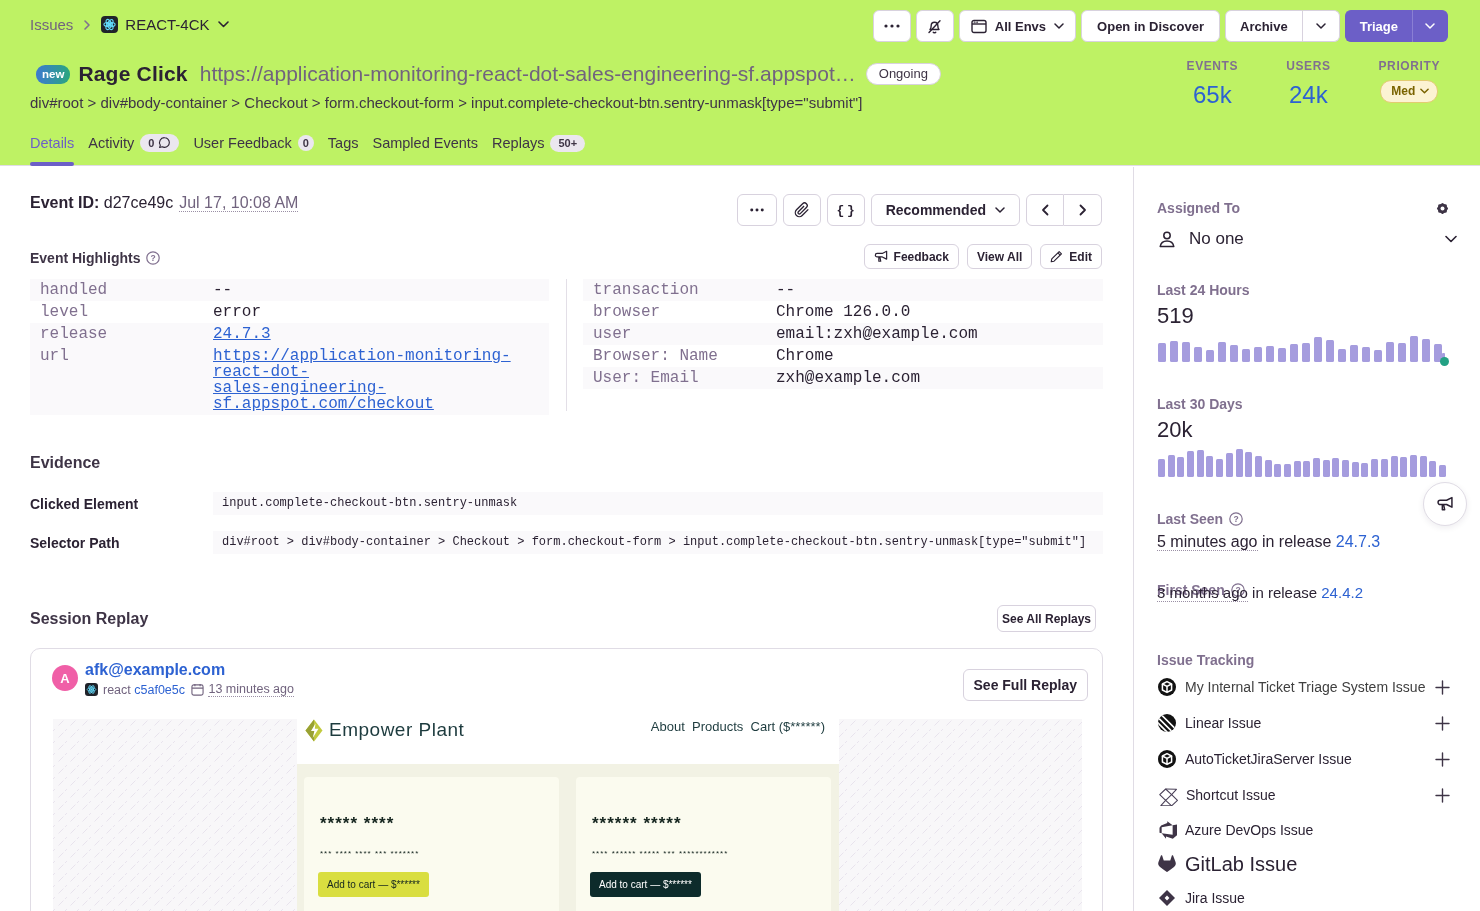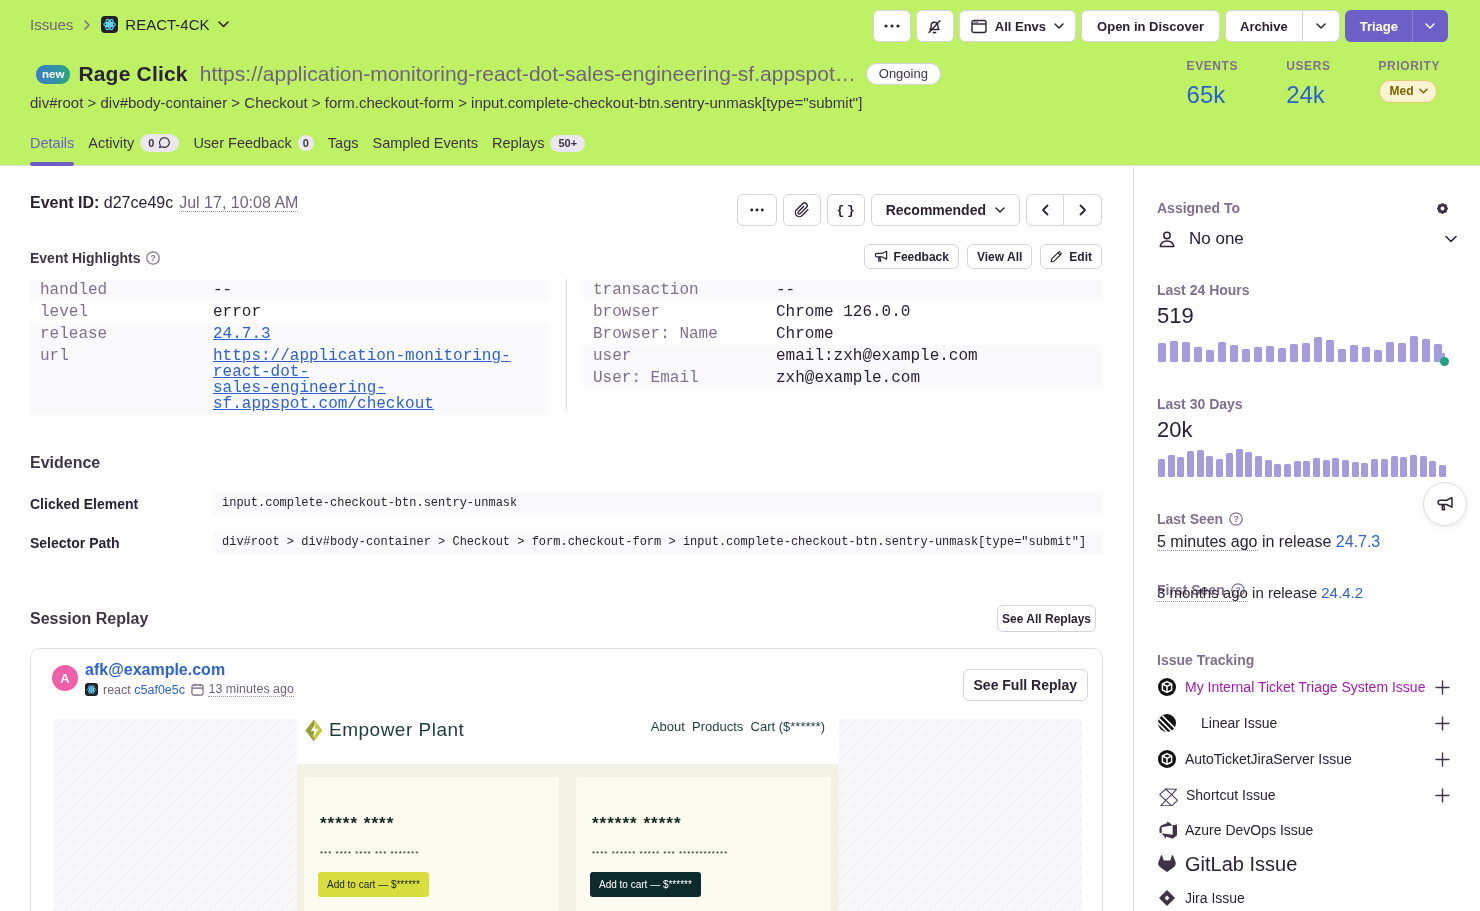--- a/index.html
+++ b/index.html
@@ -22,21 +22,21 @@
 #actions .btn { margin-left:6px; }
 .btn-resolve { background:#6C5FC7; border-color:#6C5FC7; color:#fff; }
 #titleRow { position:absolute; left:30px; top:62px; display:flex; align-items:center; }
 .pill-new { background:linear-gradient(90deg,#3D7AD1,#2AA67D); color:#fff; font-size:11.5px; font-weight:700;
   border-radius:9px; padding:3px 6px 4px; margin:0 8px 0 6px; }
 #titleRow h1 { font-size:21px; font-weight:700; color:#2B2233; letter-spacing:0.2px;}
 #titleRow .url { font-size:21px; color:#71637E; margin-left:12px; font-weight:400;}
 .pill-ongoing { background:#fff; border:1px solid #D8D2DE; color:#3E3446; font-size:13px;
   border-radius:11px; padding:2px 12px 3px; margin-left:10px; }
 #subtitle { position:absolute; left:30px; top:94px; font-size:15px; color:#3E3446; }
-#stats { position:absolute; top:59px; right:40px; display:flex; text-align:left; }
+#stats { position:absolute; top:59px; right:40px; display:flex; text-align:center; }
 #stats .col { margin-left:48px; }
 #stats .lab { font-size:12px; font-weight:700; color:#80708F; letter-spacing:0.6px; }
 #stats .num { font-size:24px; color:#2D62D2; margin-top:8px; font-weight:400;}
 .pill-med { display:inline-flex; align-items:center; background:#FCF3D3; border:1px solid #E2CC70;
   color:#7a6300; font-size:12px; font-weight:700; border-radius:11px; padding:3px 8px 4px 10px; margin-top:7px;}
 #tabs { position:absolute; left:30px; bottom:0; display:flex; align-items:center; font-size:14.5px; color:#3E3446; height:40px;}
 #tabs .tab { margin-right:14px; display:flex; align-items:center; padding-bottom:4px;}
 #tabs .tab.active { color:#6C5FC7; position:relative; }
 #tabs .tab.active::after { content:""; position:absolute; left:0; right:0; bottom:-11px; height:4px;
   background:#6C5FC7; border-radius:2px; }
@@ -247,27 +247,27 @@
   <div style="position:absolute; left:566px; top:112px; width:1px; height:132px; background:#E3DFE7;"></div>
   <div class="kvtable" id="tableR" style="left:583px; top:112px; width:520px;">
     <div class="kvrow odd">
         <div class="kvkey" style="width:193px">transaction</div>
         <div class="kvval">--</div>
       </div>
     <div class="kvrow">
         <div class="kvkey" style="width:193px">browser</div>
         <div class="kvval">Chrome 126.0.0</div>
       </div>
+    <div class="kvrow odd">
+        <div class="kvkey" style="width:193px">user</div>
+        <div class="kvval">email:zxh@example.com</div>
+      </div>
     <div class="kvrow">
         <div class="kvkey" style="width:193px">Browser: Name</div>
         <div class="kvval">Chrome</div>
-      </div>
-    <div class="kvrow odd">
-        <div class="kvkey" style="width:193px">user</div>
-        <div class="kvval">email:zxh@example.com</div>
       </div>
     <div class="kvrow odd">
         <div class="kvkey" style="width:193px">User: Email</div>
         <div class="kvval">zxh@example.com</div>
       </div>
   </div>
   <div id="evTitle">Evidence</div>
   <div class="evRow" style="top:325px">
       <div class="evLab">Clicked Element</div>
       <div class="evVal">input.complete-checkout-btn.sentry-unmask</div>
@@ -439,38 +439,38 @@
   <div class="sideLab" style="position:absolute; left:23px; top:485px;">Issue Tracking</div>
   <div id="tracking" style="position:absolute; left:23px; top:508px; width:300px;">
       <div style="position:absolute; top:0px; left:0; width:293px; height:24px; display:flex; align-items:center;">
         <svg width="20" height="20" viewBox="0 0 20 20">
           <circle cx="10" cy="10" r="9" fill="#121212"></circle>
           <g fill="none" stroke="#fff" stroke-width="1.5" stroke-linejoin="round">
             <path d="M10 4.6L14.6 7 10 9.4 5.4 7z"></path>
             <path d="M5.4 7v6L10 15.4V9.4M14.6 7v6L10 15.4"></path>
           </g>
         </svg>
-        <span style="font-size:14px; margin-left:8px; color:#a21caf; white-space:nowrap;">My Internal Ticket Triage System Issue</span>
+        <span style="font-size:14px; margin-left:8px; color:#404040; white-space:nowrap;">My Internal Ticket Triage System Issue</span>
         <svg width="15" height="15" viewBox="0 0 15 15" style="margin-left:auto">
           <path d="M7.5 1v13M1 7.5h13" stroke="#3E3446" stroke-width="1.4" stroke-linecap="round"></path>
         </svg>
       </div>
       <div style="position:absolute; top:36px; left:0; width:293px; height:24px; display:flex; align-items:center;">
         <svg width="20" height="20" viewBox="0 0 20 20">
           <defs>
             <clipPath id="lc">
               <circle cx="10" cy="10" r="9"></circle>
             </clipPath>
           </defs>
           <circle cx="10" cy="10" r="9" fill="#121212"></circle>
           <g clip-path="url(#lc)" stroke="#fff" stroke-width="1.7">
             <path d="M-1 8L11 20M0 3.5L16 19.5M3 0.5L19 16.5"></path>
           </g>
         </svg>
-        <span style="font-size:14px; margin-left:24px; color:#2B2233; white-space:nowrap;">Linear Issue</span>
+        <span style="font-size:14px; margin-left:8px; color:#2B2233; white-space:nowrap;">Linear Issue</span>
         <svg width="15" height="15" viewBox="0 0 15 15" style="margin-left:auto">
           <path d="M7.5 1v13M1 7.5h13" stroke="#3E3446" stroke-width="1.4" stroke-linecap="round"></path>
         </svg>
       </div>
       <div style="position:absolute; top:72px; left:0; width:293px; height:24px; display:flex; align-items:center;">
         <svg width="20" height="20" viewBox="0 0 20 20">
           <circle cx="10" cy="10" r="9" fill="#121212"></circle>
           <g fill="none" stroke="#fff" stroke-width="1.5" stroke-linejoin="round">
             <path d="M10 4.6L14.6 7 10 9.4 5.4 7z"></path>
             <path d="M5.4 7v6L10 15.4V9.4M14.6 7v6L10 15.4"></path>

